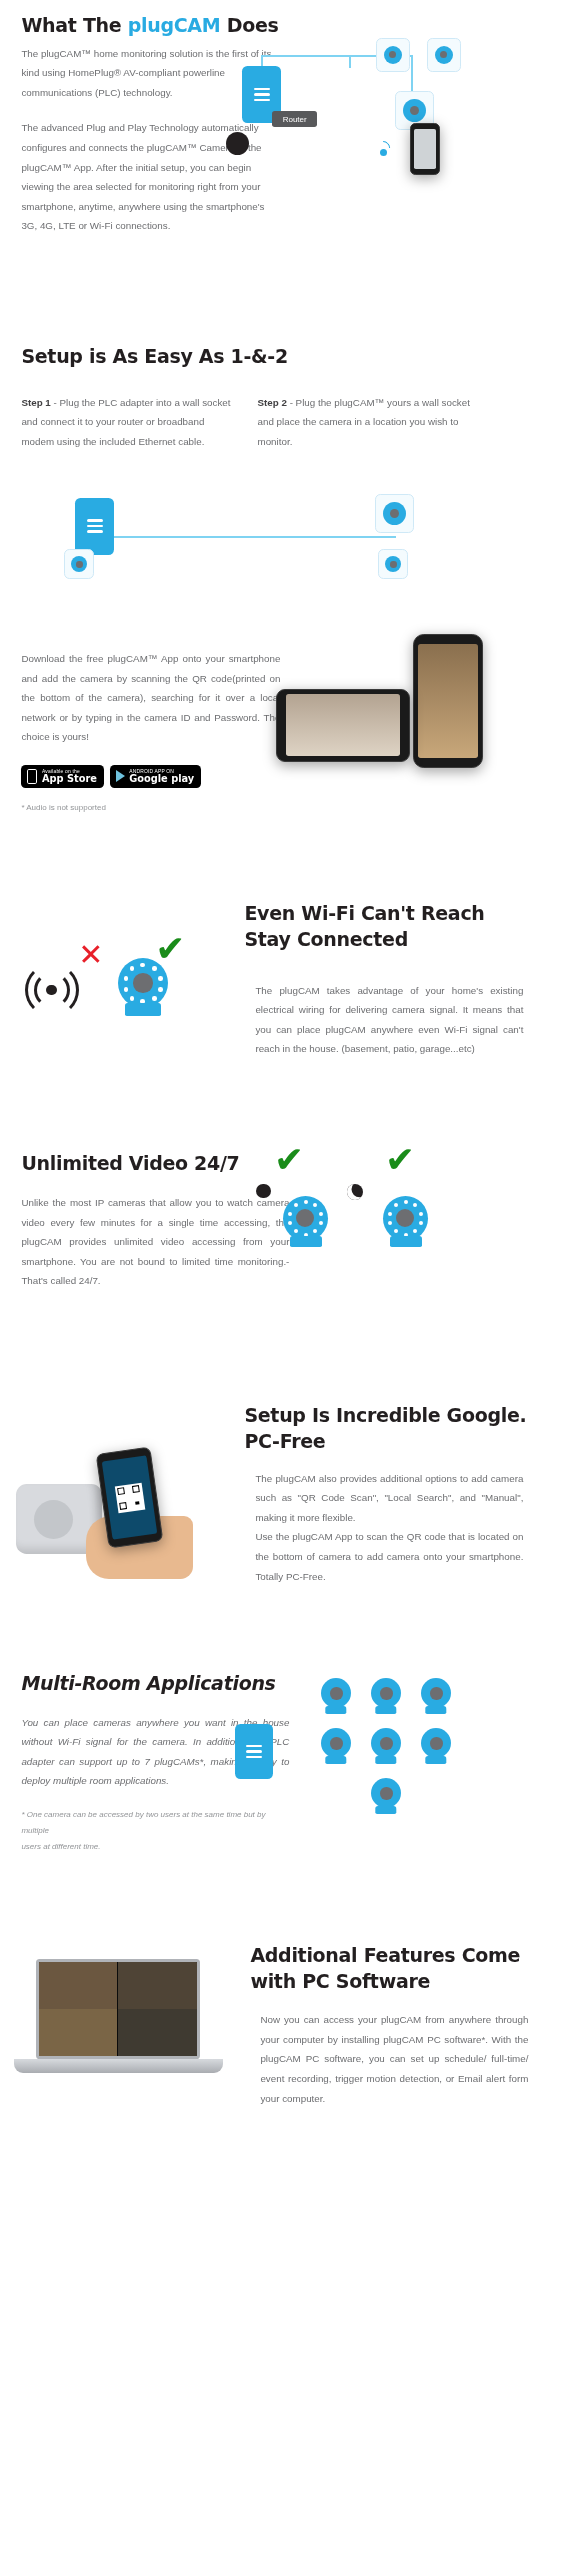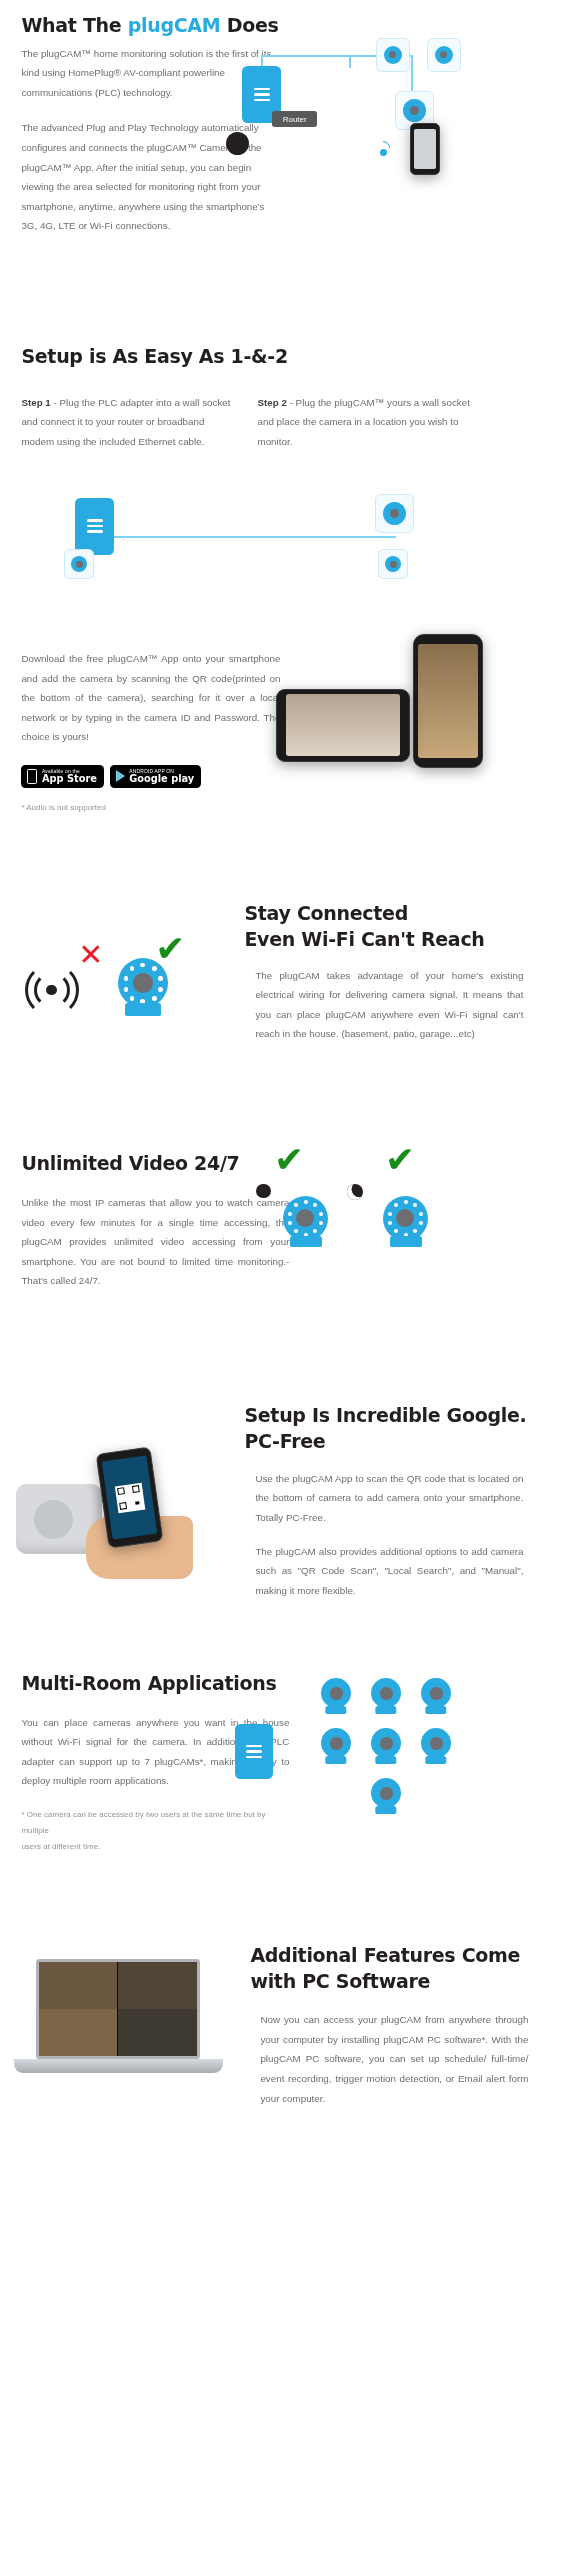--- a/index.html
+++ b/index.html
@@ -92,21 +92,21 @@
   .sec5 { position: relative; height: 250px; padding: 21.4px 21.4px 0 21.4px; }
   .sec5 .left { width: 268px; }
   .sec5 .art { position: absolute; right: 27px; top: 16px; width: 214px; height: 134px; }
 
   
   .sec6 { position: relative; height: 268px; padding: 23px 21.4px 0 21.4px; }
   .sec6 .right { margin-left: 234px; width: 268px; }
   .sec6 .art { position: absolute; left: 16px; top: 54px; width: 223px; height: 170px; }
 
   
-  .sec7 { position: relative; height: 268px; padding: 23px 21.4px 0 21.4px; }
+  .sec7 { position: relative; height: 268px; padding: 23px 21.4px 0 21.4px; font-style: italic; }
   .sec7 .left { width: 268px; }
   .sec7 .art { position: absolute; right: 16px; top: 30px; width: 241px; height: 170px; }
 
   
   .sec8 { position: relative; height: 259px; padding: 27px 21.4px 0 21.4px; }
   .sec8 .right { margin-left: 239px; width: 268px; }
   .sec8 .art { position: absolute; left: 14.3px; top: 43px; width: 232px; height: 161px; }
 
   .laptop-screen { background: #0c0c0c; border: 3.6px solid #b0b3b8; border-radius: 3.6px; overflow: hidden; display: grid; grid-template-columns: 1fr 1fr; grid-template-rows: 1fr 1fr; gap: 0.9px; }
   .laptop-base { background: linear-gradient(#d7dade, #a9acb1); border-radius: 0 0 9px 9px; }
@@ -256,24 +256,24 @@
         <div class="screen" style="background:linear-gradient(#8a6f4e,#c8a77a);"></div>
       </div>
       <div class="ph" style="right:77px;top:55px;width:134px;height:73px;border-radius:9px;">
         <div class="screen" style="inset:4.5px 9px;background:linear-gradient(#b3a391,#ded3c4);"></div>
       </div>
     </div>
   </section>
 
   <section class="sec4">
     <h2 class="section-title center" style="margin-left:223px;width:295px;">
+      <span style="display:block;">Even Wi-Fi Can't Reach</span>
       <span style="display:block;">Stay Connected</span>
-      <span style="display:block;">Even Wi-Fi Can't Reach</span>
     </h2>
-    <div class="right" style="margin-top:13px;">
+    <div class="right" style="margin-top:28px;">
       <p class="body">The plugCAM takes advantage of your home's existing electrical wiring for delivering camera signal. It means that you can place plugCAM anywhere even Wi-Fi signal can't reach in the house. (basement, patio, garage...etc)</p>
     </div>
 
     <div class="art">
       <div style="position:absolute;left:12.5px;top:30px;">
         <div style="width:10.7px;height:10.7px;border-radius:50%;background:#231f20;position:absolute;left:19.6px;top:19.6px;"></div>
         <div style="position:absolute;left:7.1px;top:7.1px;width:36px;height:36px;border:3.6px solid #231f20;border-radius:50%;border-color:transparent #231f20 transparent #231f20;"></div>
         <div style="position:absolute;left:-1.8px;top:-1.8px;width:54px;height:54px;border:3.6px solid #231f20;border-radius:50%;border-color:transparent #231f20 transparent #231f20;"></div>
       </div>
       <div class="xmark" style="left:64px;top:5.4px;">✕</div>
@@ -347,22 +347,22 @@
       </div>
     </div>
   </section>
 
   <section class="sec6">
     <h2 class="section-title center" style="margin-left:223px;width:304px;">
       <span style="display:block;">Setup Is Incredible Google.</span>
       <span style="display:block;">PC-Free</span>
     </h2>
     <div class="right" style="margin-top:14.3px;">
+      <p class="body" style="margin-top:14.3px;">The plugCAM also provides additional options to add camera such as "QR Code Scan", "Local Search", and "Manual", making it more flexible.</p>
       <p class="body">Use the plugCAM App to scan the QR code that is located on the bottom of camera to add camera onto your smartphone. Totally PC-Free.</p>
-      <p class="body" style="margin-top:14.3px;">The plugCAM also provides additional options to add camera such as "QR Code Scan", "Local Search", and "Manual", making it more flexible.</p>
     </div>
 
     <div class="art">
 
       <div style="position:absolute;left:0;top:50px;width:86px;height:70px;background:#d8dade;border-radius:10.7px;box-shadow:inset -5.4px -5.4px 9px rgba(0,0,0,.12);">
         <div style="position:absolute;left:18px;top:16px;width:39px;height:39px;border-radius:50%;background:#c3c6ca;"></div>
       </div>
 
       <div style="position:absolute;left:70px;top:82px;width:107px;height:63px;background:#e8b98f;border-radius:25px 9px 12.5px 23px;"></div>
 

